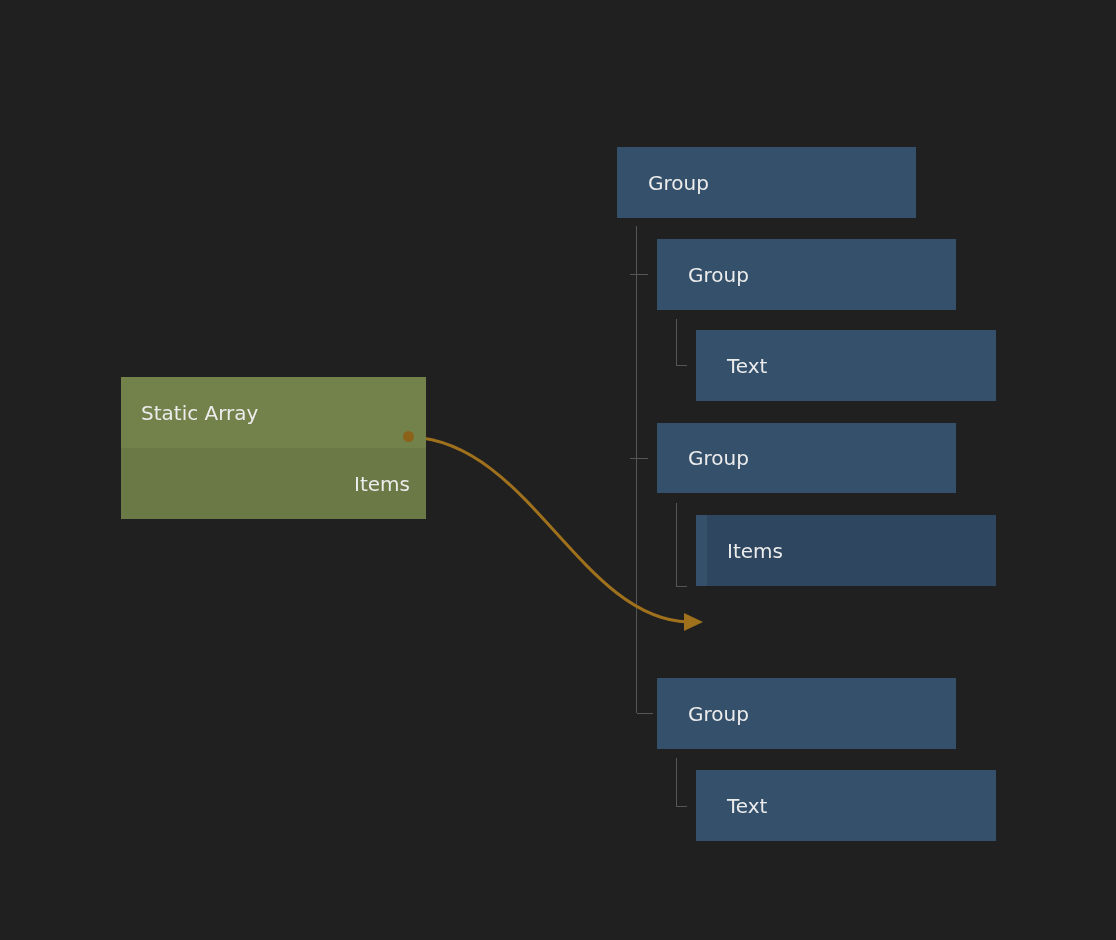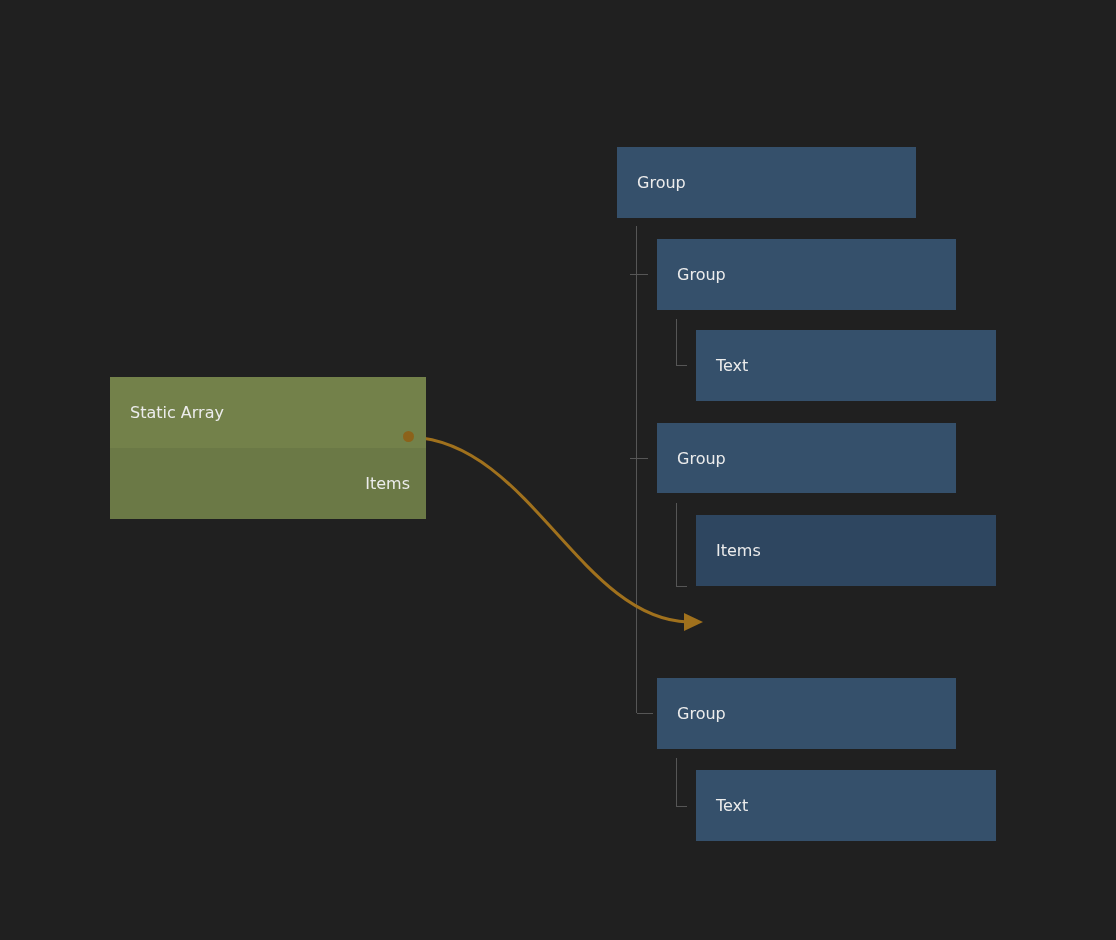--- a/index.html
+++ b/index.html
@@ -12,21 +12,22 @@
   .canvas{
     position:relative;
     width:1116px;height:940px;
     background:#202020;
   }
   
   .node{
     position:absolute;
     box-sizing:border-box;
     color:#ececec;
-    font-size:16px;
+    font-size:20px;
+    padding-left:11px;
   }
   .node .row{
     display:flex;align-items:center;
     box-sizing:border-box;
     padding-left:20px;
     height:71px;
   }
   .blue{background:#35506b;}
   .blue .input-row{background:#2e4660;}
   .green-header{background:#73814a;}

